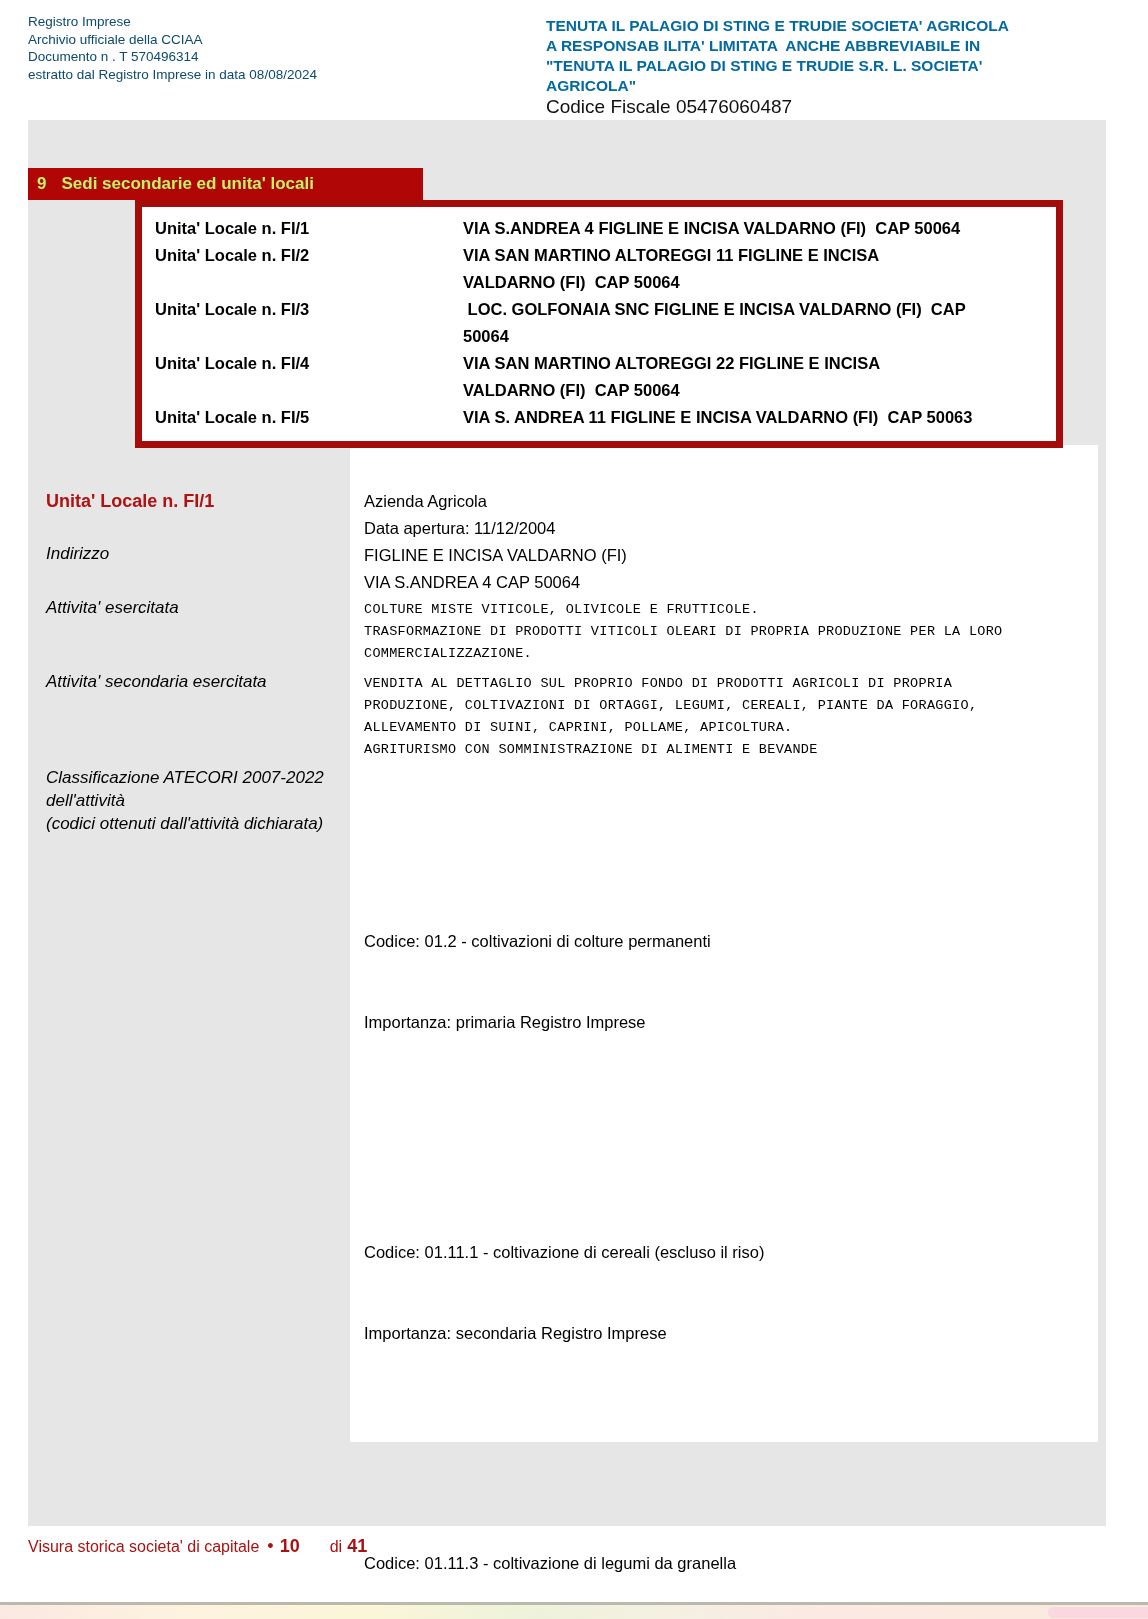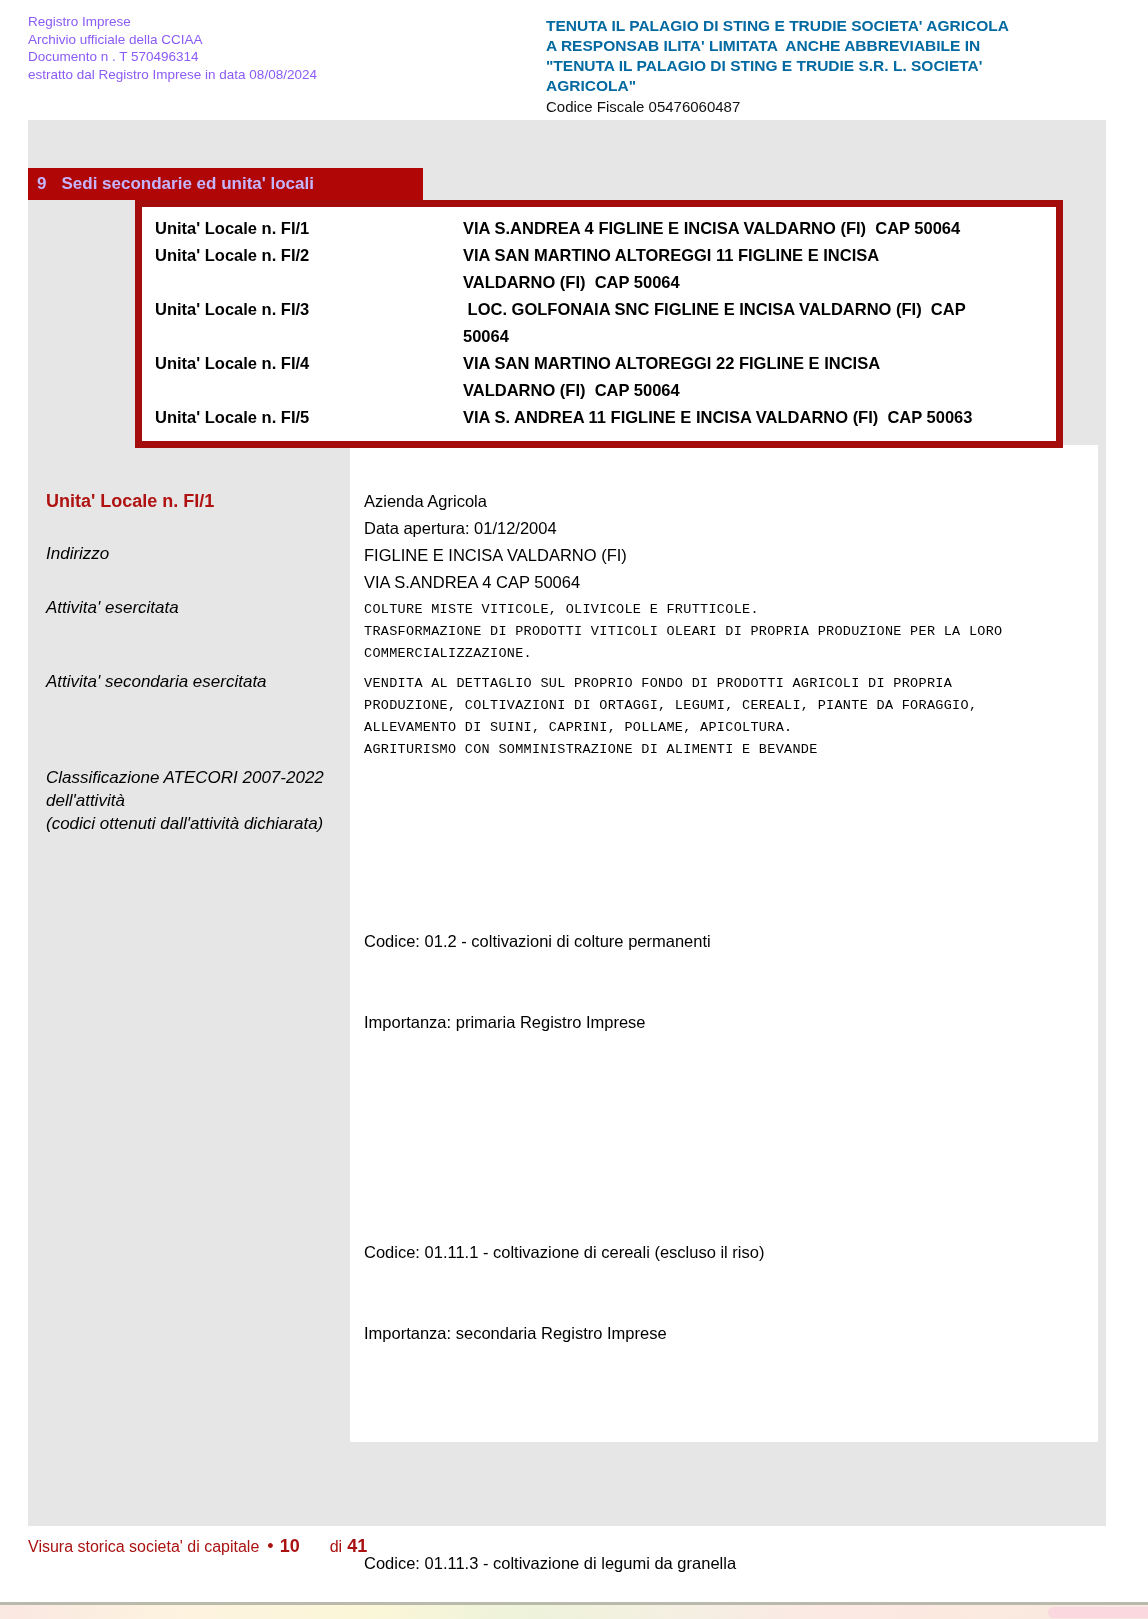--- a/index.html
+++ b/index.html
@@ -2,39 +2,39 @@
 <html><head>
 <meta charset="utf-8">
 <style>
   html,body{margin:0;padding:0;}
   body{
     width:1148px;height:1619px;position:relative;background:#ffffff;
     font-family:"Liberation Sans", sans-serif;color:#000;
     -webkit-font-smoothing:antialiased;overflow:hidden;
   }
   .hdr-left{
-    position:absolute;left:28px;top:13px;font-size:13.5px;line-height:17.5px;color:#8b5cf6;
+    position:absolute;left:28px;top:13px;font-size:13.5px;line-height:17.5px;color:#0c4a6e;
   }
   .hdr-right{
     position:absolute;left:546px;top:16px;width:530px;
   }
   .company-name{
     font-weight:bold;font-size:15.5px;line-height:20px;color:#0369a1;white-space:pre-wrap;
   }
-  .fiscal{font-size:15px;line-height:20px;margin-top:1px;color:#111;}
+  .fiscal{font-size:19px;line-height:20px;margin-top:1px;color:#111;}
 
   .gray-band{
     position:absolute;left:28px;top:120px;width:1078px;height:1406px;background:#e6e6e6;
   }
   .white-col{
     position:absolute;left:350px;top:445px;width:748px;height:997px;background:#ffffff;
   }
   .section-bar{
     position:absolute;left:28px;top:168px;width:395px;height:32px;background:#b00606;
-    color:#c4b5fd;font-weight:bold;font-size:17px;line-height:32px;padding-left:9px;box-sizing:border-box;
+    color:#bef264;font-weight:bold;font-size:17px;line-height:32px;padding-left:9px;box-sizing:border-box;
   }
   .section-bar .num{margin-right:15px;}
 
   .red-box{
     position:absolute;left:135px;top:200px;width:928px;box-sizing:border-box;
     border:7px solid #a50d0d;background:#ffffff;padding:8px 6px 10px 6px;
   }
   .unit-row{display:flex;}
   .unit-label{
     width:315px;flex:0 0 315px;font-weight:bold;font-size:16.5px;line-height:27px;padding-left:7px;box-sizing:border-box;
@@ -141,21 +141,21 @@
       <div class="unit-label">Unita' Locale n. FI/5</div>
       <div class="unit-addr">VIA S. ANDREA 11 FIGLINE E INCISA VALDARNO (FI)  CAP 50063</div>
     </div>
   </div>
 
 <div class="details">
 
   <div class="d-row">
     <div class="d-label red-heading">Unita' Locale n. FI/1</div>
     <div class="d-value"><span>Azienda Agricola</span>
-<span>Data apertura: 01/12/2004</span></div>
+<span>Data apertura: 11/12/2004</span></div>
   </div>
 
   <div class="d-row">
     <div class="d-label">Indirizzo</div>
     <div class="d-value">FIGLINE E INCISA VALDARNO (FI)
 VIA S.ANDREA 4 CAP 50064</div>
   </div>
 
   <div class="d-row">
     <div class="d-label">Attivita' esercitata</div>

